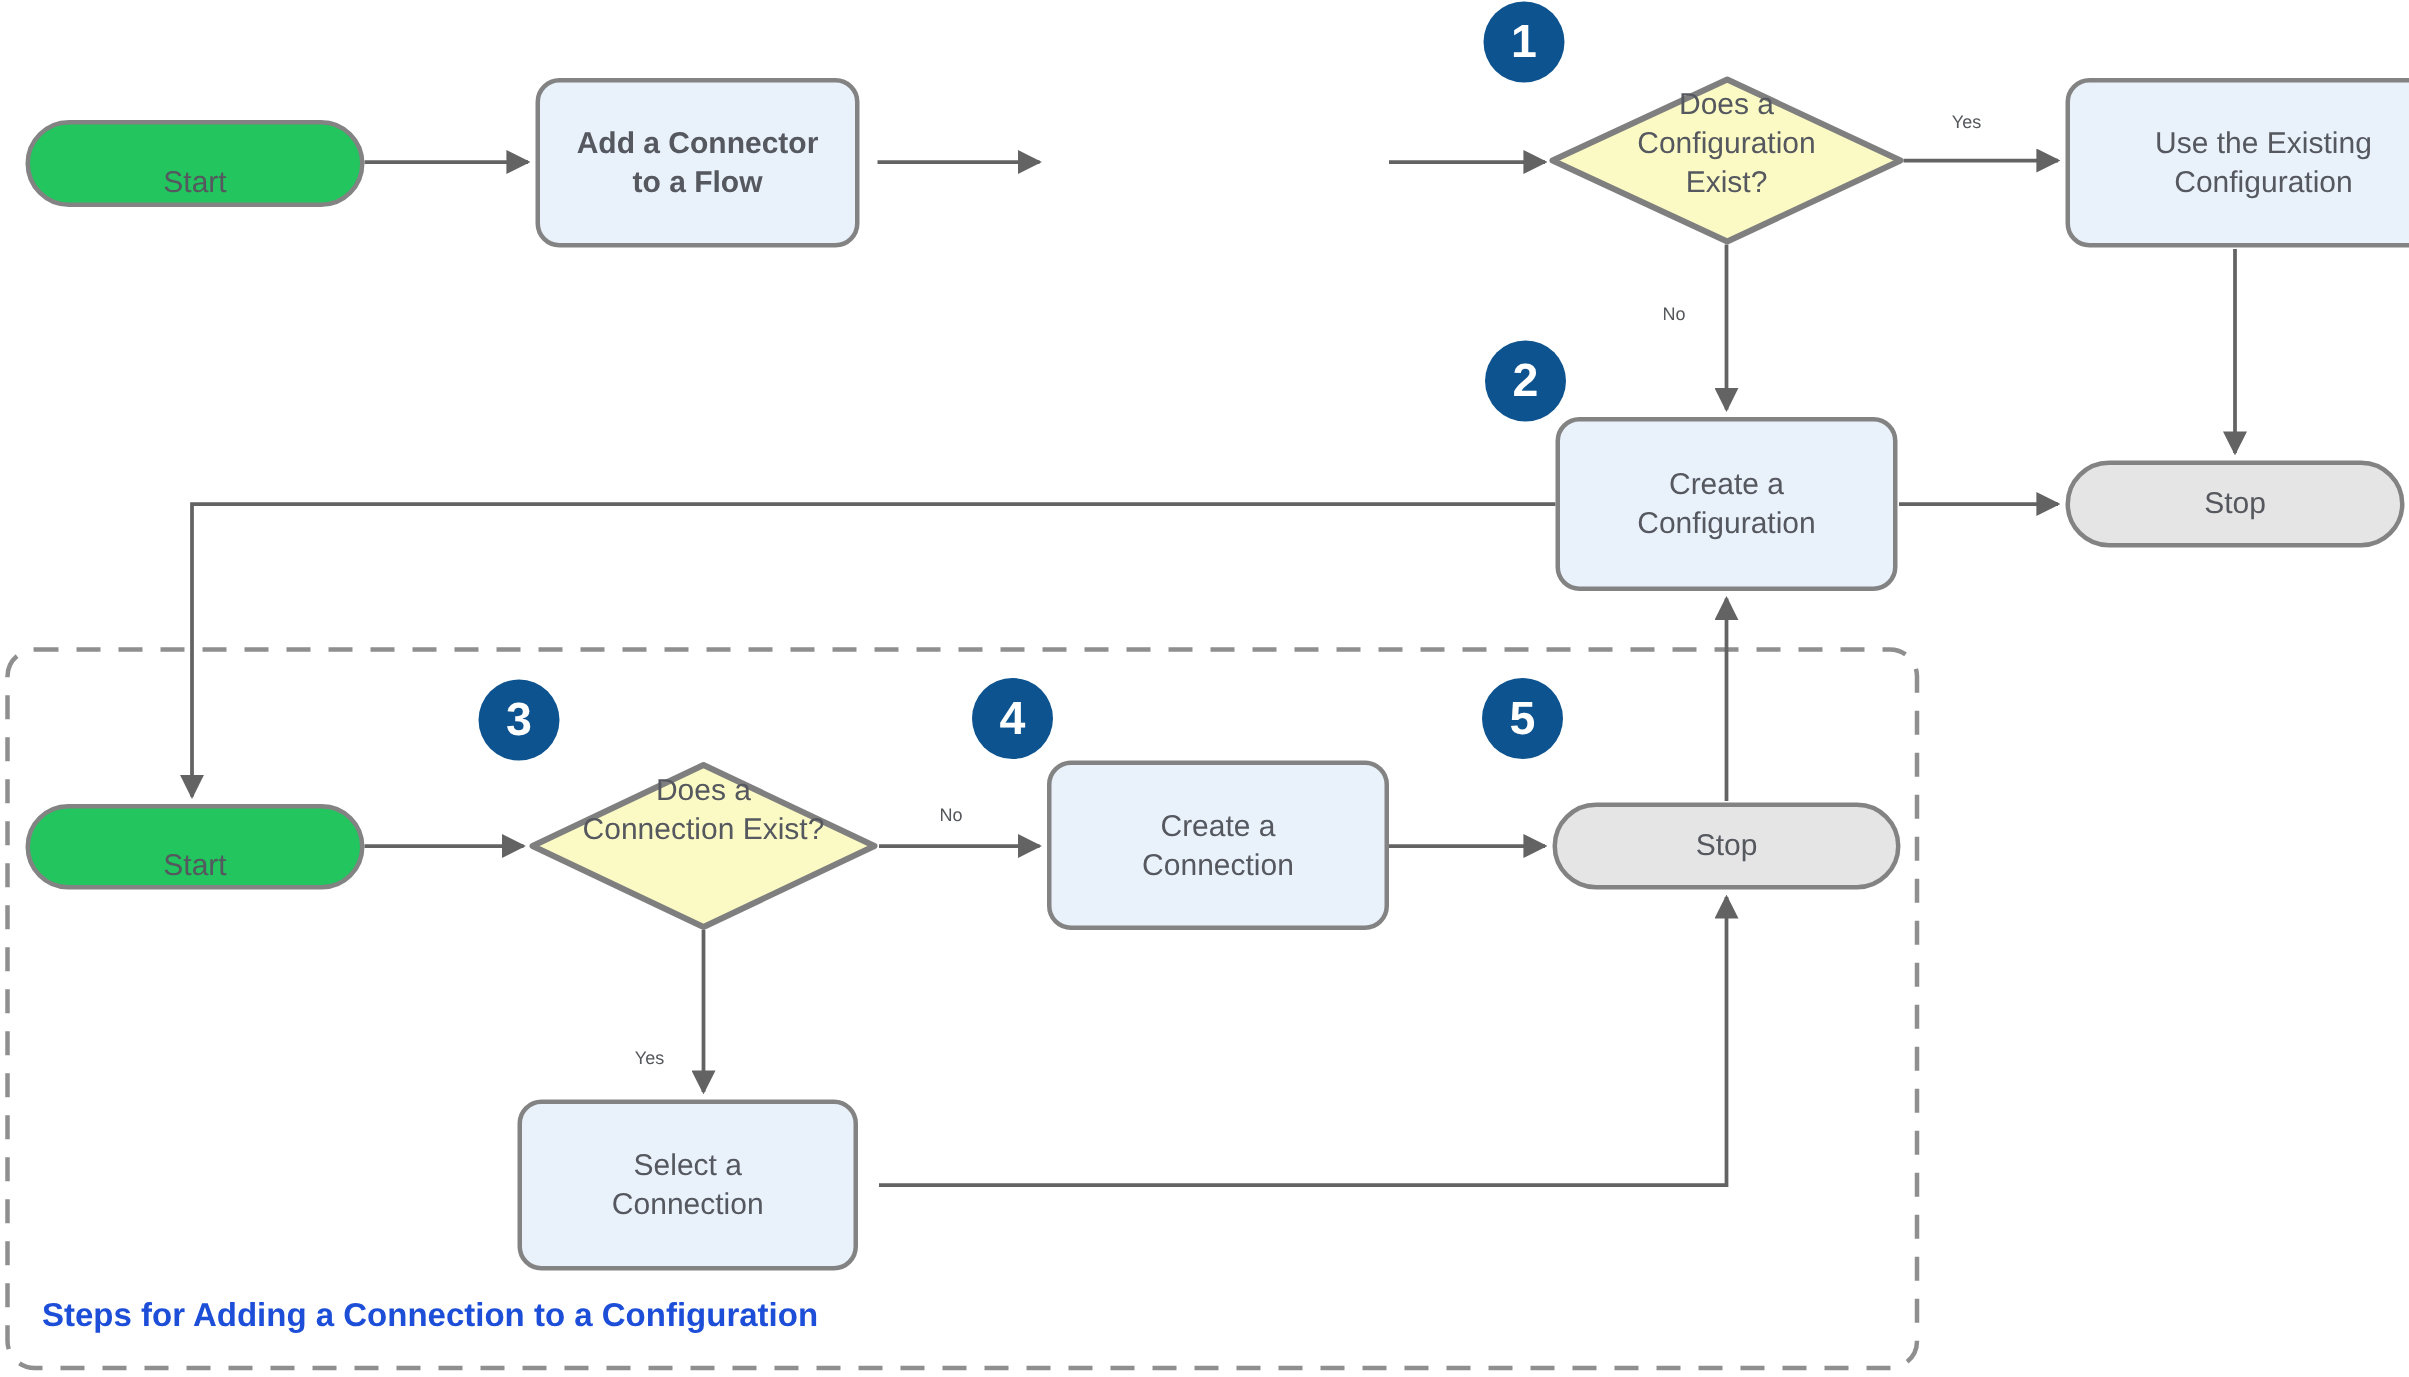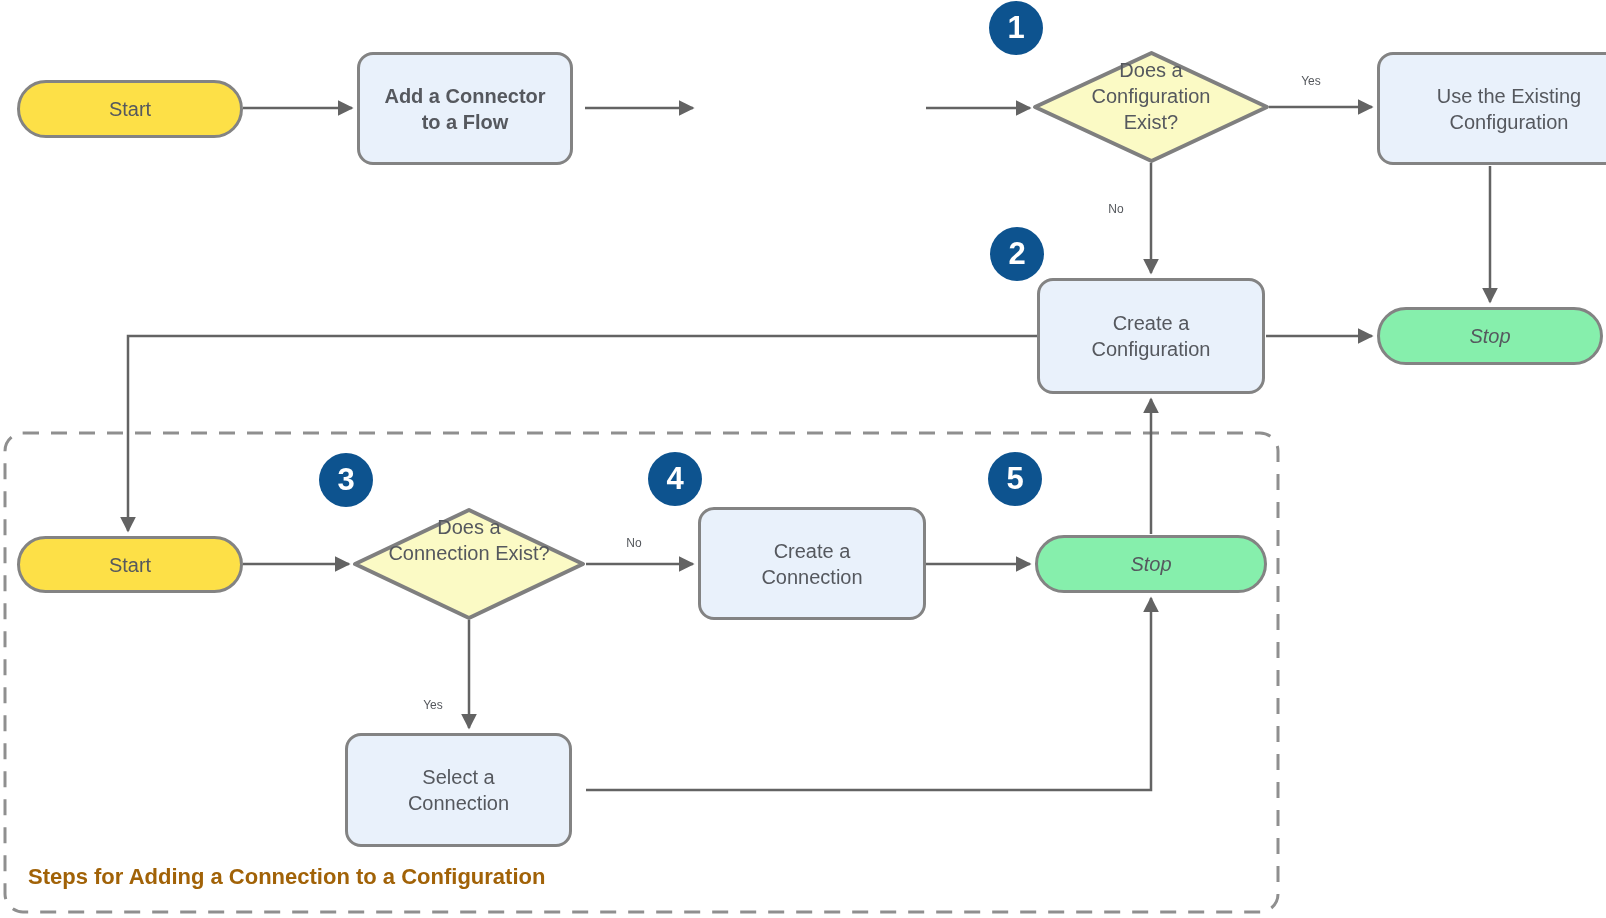--- a/index.html
+++ b/index.html
@@ -16,22 +16,22 @@
     box-sizing:border-box;
     display:flex;align-items:center;justify-content:center;
     text-align:center;
     color:#55585e;
     font-size:20px;line-height:26px;
     border:3.5px solid #838383;
     background:#e9f1fb;
   }
   .process{border-radius:16px;}
   .terminal{border-radius:29px;}
-  .start{background:#fde047;}
-  .stop{background:#86efac;font-style:italic;}
+  .start{background:#22c55e;align-items:flex-end;}
+  .stop{background:#e5e5e5;}
   .diamond-label{
     position:absolute;
     display:flex;align-items:flex-start;justify-content:center;
     text-align:center;
     color:#55585e;font-size:20px;line-height:26px;
     background:transparent;border:none;
   }
   .node-label{white-space:pre-line;}
   .edge-label{
     position:absolute;
@@ -43,21 +43,21 @@
   .badge{
     position:absolute;
     width:54px;height:54px;border-radius:50%;
     background:#0d538f;color:#ffffff;
     display:flex;align-items:center;justify-content:center;
     font-size:31px;font-weight:bold;
   }
   .caption{
     position:absolute;
     left:28px;top:864px;
-    font-size:22px;font-weight:bold;color:#a16207;
+    font-size:22px;font-weight:bold;color:#1d4ed8;
   }
 </style>
 </head>
 <body>
 
 <div id="stage">
 
   <svg id="edges" viewBox="0 0 1606 918" xmlns="http://www.w3.org/2000/svg">
     <defs>
       <marker id="arrow" viewBox="0 0 10 10" refX="9" refY="5" markerWidth="6.4" markerHeight="6.4" orient="auto-start-reverse" markerUnits="strokeWidth">

